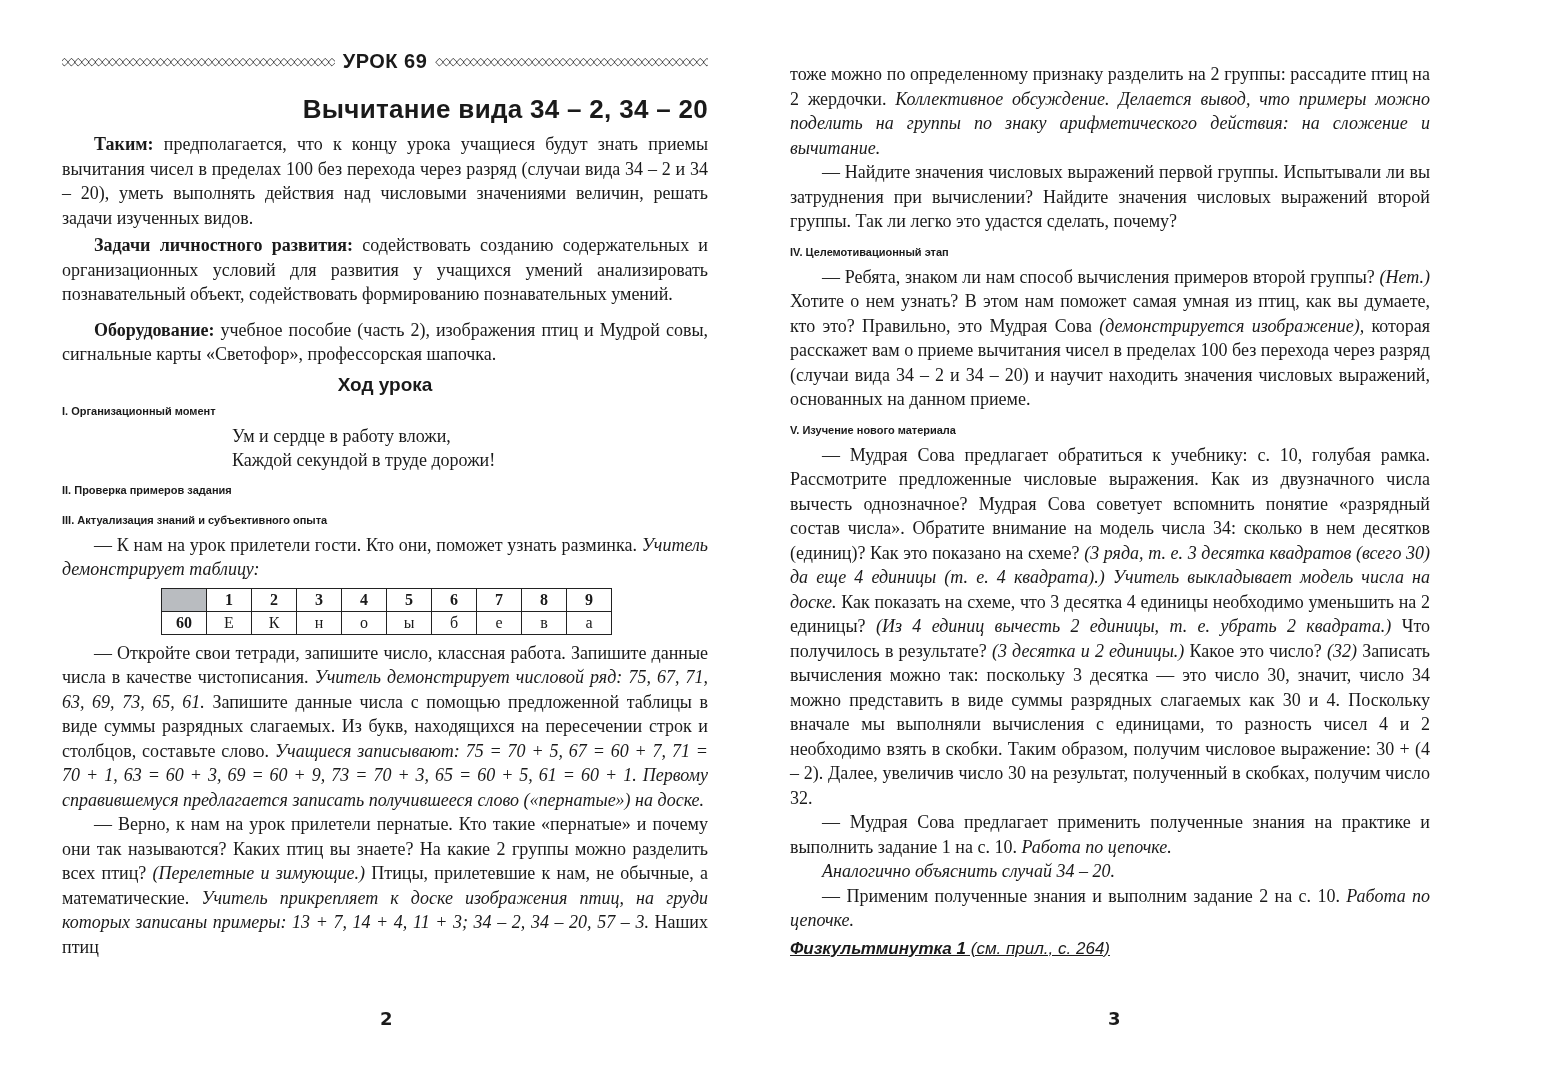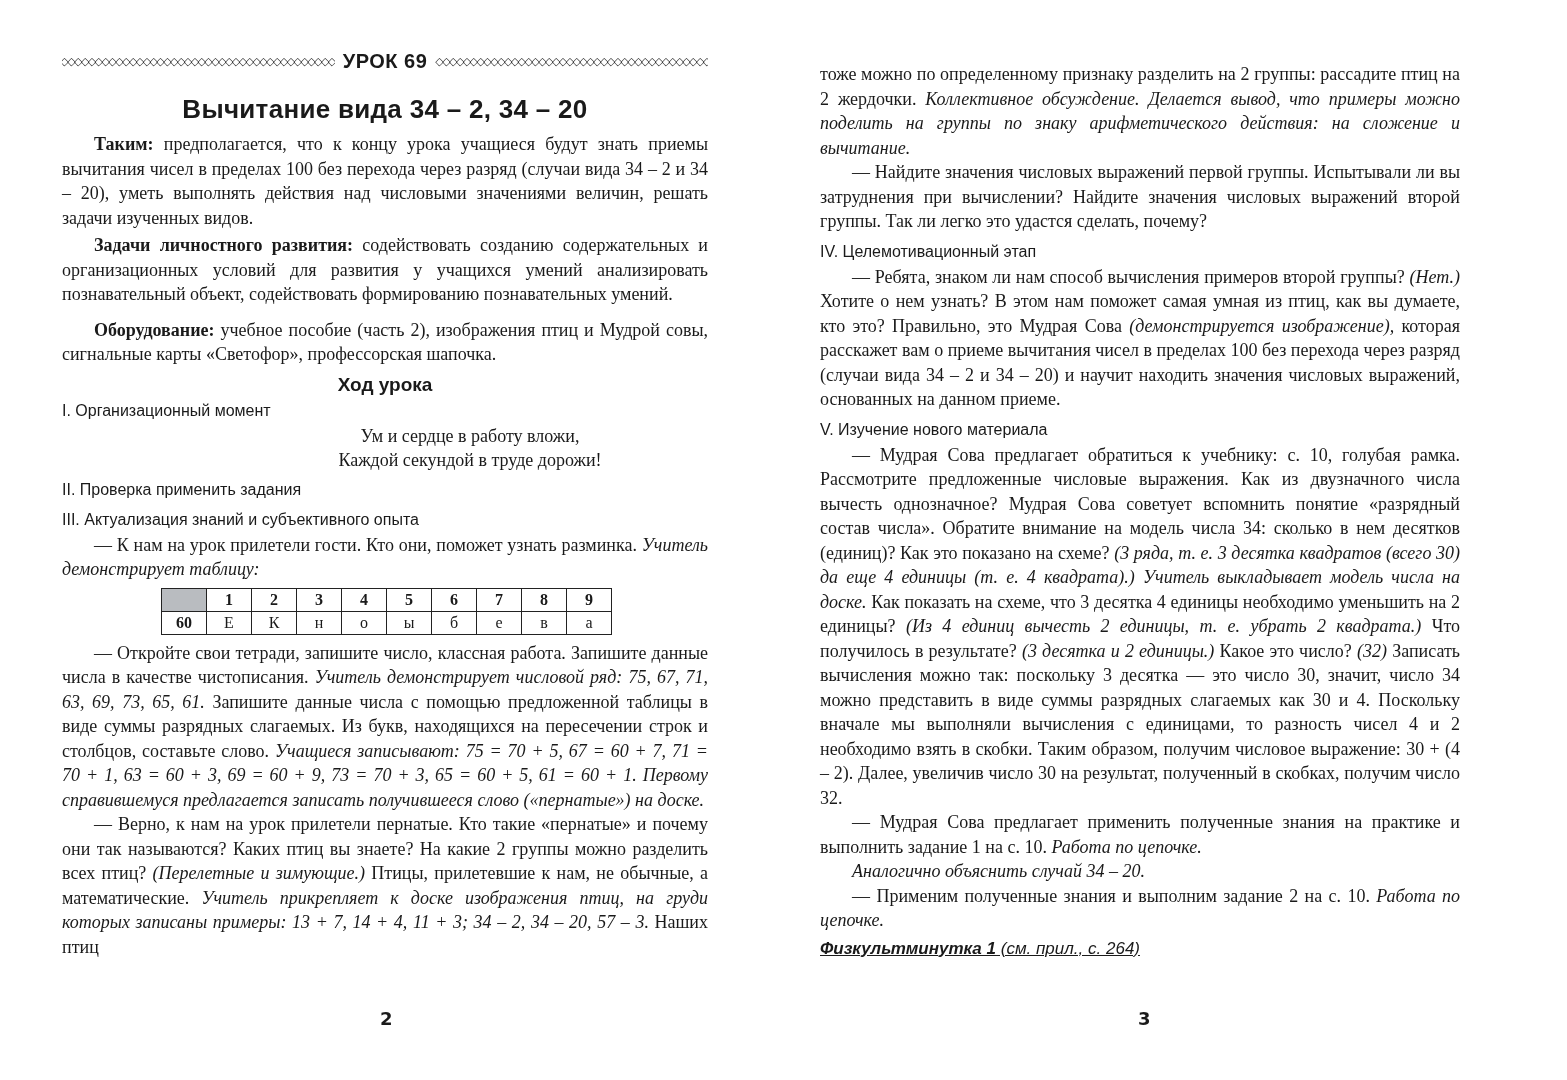--- a/index.html
+++ b/index.html
@@ -2,33 +2,33 @@
 <html><head>
 <meta charset="utf-8">
 <style>
   html, body { margin: 0; padding: 0; }
   body {
     width: 1567px; height: 1080px; background: #ffffff; position: relative; overflow: hidden;
     font-family: "Liberation Serif", serif; color: #1a1a1a;
   }
   .page { position: absolute; top: 0; height: 1080px; }
   .page-left { left: 62px; width: 646px; }
-  .page-right { left: 820px; width: 640px; }
+  .page-right { left: 790px; width: 640px; }
   .ornament-row { position: absolute; top: 50px; left: 0; width: 646px; display: flex; align-items: center; justify-content: space-between; }
   .ornament { flex: 1; height: 14px; overflow: hidden; white-space: nowrap; font-family: "DejaVu Sans", sans-serif; font-size: 11px; letter-spacing: -1.6px; color: #222; line-height: 14px; }
   .ornament.right { text-align: left; }
   .lesson-no { font-family: "Liberation Sans", sans-serif; font-weight: bold; font-size: 20px; margin: 0 8px; white-space: nowrap; letter-spacing: 0.5px; }
-  .title { position: absolute; top: 94px; left: 0; width: 646px; text-align: center; font-family: "Liberation Sans", sans-serif; font-weight: bold; font-size: 26px; letter-spacing: 0.3px; }
+  .title { position: absolute; top: 94px; left: 0; width: 646px; text-align: right; font-family: "Liberation Sans", sans-serif; font-weight: bold; font-size: 26px; letter-spacing: 0.3px; }
   .body { position: absolute; left: 0; width: 100%; font-size: 18px; line-height: 24.5px; text-align: justify; }
   p { margin: 0; text-indent: 32px; }
   .bold { font-weight: bold; }
   .it { font-style: italic; }
   .h-center { font-family: "Liberation Sans", sans-serif; font-weight: bold; font-size: 19px; text-align: center; margin: 6px 0 2px; line-height: 24px; }
-  .h-sec { font-family: "Liberation Sans", sans-serif; font-weight: normal; font-size: 16px; line-height: 24px; margin: 6px 0 1px; text-indent: 0; }
-  .poem { padding-left: 170px; text-indent: 0; text-align: center; line-height: 24px; }
+  .h-sec { font-family: "Liberation Sans", sans-serif; font-weight: bold; font-size: 11px; line-height: 24px; margin: 6px 0 1px; text-indent: 0; }
+  .poem { padding-left: 170px; text-indent: 0; text-align: left; line-height: 24px; }
   table.cipher { border-collapse: collapse; margin: 6px 0 6px 99px; font-size: 16px; }
   table.cipher td { border: 1.5px solid #222; width: 44px; height: 22px; text-align: center; padding: 0; line-height: 22px; }
   table.cipher td.corner { background: #b9bcc0; }
   table.cipher td.hd { font-weight: bold; }
   .page-num { position: absolute; top: 1008px; font-family: "DejaVu Sans", sans-serif; font-weight: bold; font-size: 18px; }
   .phys { font-family: "Liberation Sans", sans-serif; font-style: italic; font-size: 17px; text-indent: 0; margin-top: 4px; text-decoration: underline; }
   .phys b { font-weight: bold; }
 </style>
 </head>
 <body>
@@ -43,21 +43,21 @@
 
   <div class="body" style="top:132px;">
     <p><span class="bold">Таким:</span><span> предполагается, что к концу урока учащиеся будут знать приемы вычитания чисел в пределах 100 без перехода через разряд (случаи вида 34 – 2 и 34 – 20), уметь выполнять действия над числовыми значениями величин, решать задачи изученных видов.</span></p>
     <p style="margin-top:3px"><span class="bold">Задачи личностного развития:</span><span> содействовать созданию содержательных и организационных условий для развития у учащихся умений анализировать познавательный объект, содействовать формированию познавательных умений.</span></p>
     <p style="margin-top:11px"><span class="bold">Оборудование:</span><span> учебное пособие (часть 2), изображения птиц и Мудрой совы, сигнальные карты «Светофор», профессорская шапочка.</span></p>
 
     <div class="h-center">Ход урока</div>
     <div class="h-sec" style="margin-top:0">I. Организационный момент</div>
     <p class="poem">Ум и сердце в работу вложи,</p>
     <p class="poem">Каждой секундой в труде дорожи!</p>
-    <div class="h-sec">II. Проверка применить задания</div>
+    <div class="h-sec">II. Проверка примеров задания</div>
     <div class="h-sec">III. Актуализация знаний и субъективного опыта</div>
     <p><span>— К нам на урок прилетели гости. Кто они, поможет узнать разминка. </span><span class="it">Учитель демонстрирует таблицу:</span></p>
 
     <table class="cipher">
       <tbody>
           <tr>
         <td class="corner"></td>
         <td class="hd">1</td>
         <td class="hd">2</td>
         <td class="hd">3</td>

